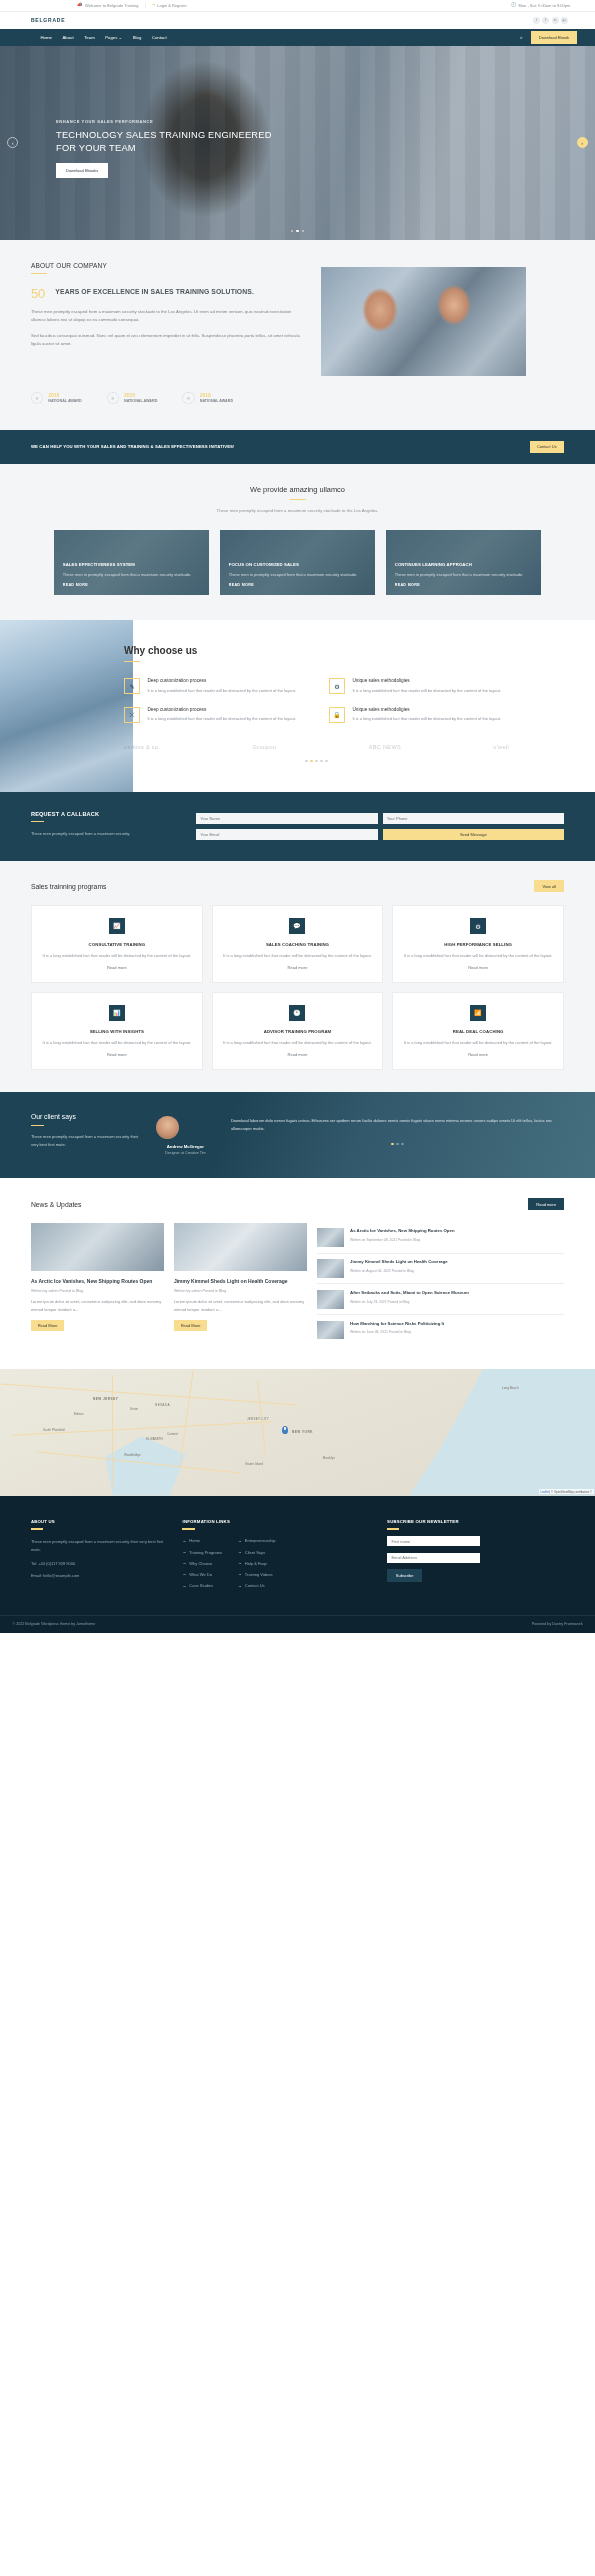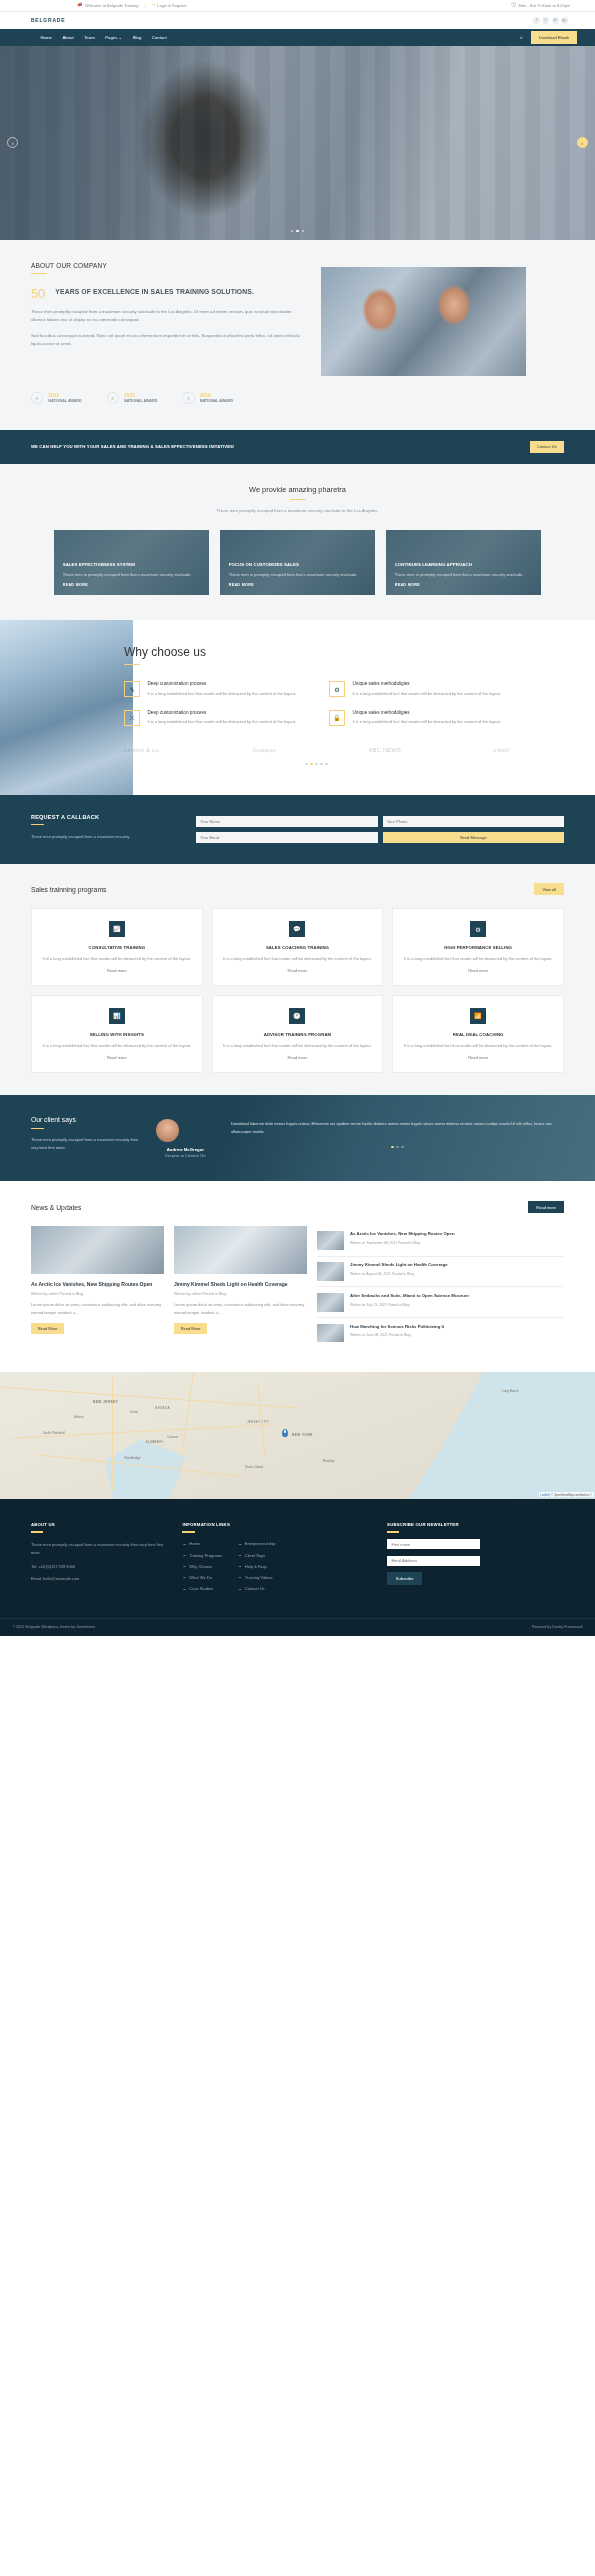--- a/index.html
+++ b/index.html
@@ -94,21 +94,21 @@
   .s-body{position:absolute;left:8.7px;right:8.7px;bottom:7.4px;z-index:3}
   .s-title{color:#fff;font-size:4.3px;font-weight:bold;letter-spacing:0.1px}
   .s-txt{color:#d6dde2;font-size:4px;line-height:1.75;margin-top:3.7px}
   .s-more{color:#fff;font-size:3.7px;font-weight:bold;letter-spacing:0.3px;margin-top:5px;display:inline-block}
 
   
   .why{position:relative;padding:25px 0 30px;overflow:hidden;background:#fff}
   .why-img{position:absolute;left:0;top:0;width:133px;height:100%;
     background:linear-gradient(160deg,#cfe0ec 0%,#9bb8cf 30%,#6d8ea8 55%,#b8ccdc 80%,#87a5bd 100%)}
   .why-inner{position:relative;z-index:3;width:471px;margin-left:124px}
-  .why-h{font-size:12px;color:#333;font-weight:normal}
+  .why-h{font-size:10px;color:#333;font-weight:bold}
   .why-line{width:16px;height:1.2px;background:#f3d27a;margin-top:5px}
   .why-grid{display:grid;grid-template-columns:1fr 1fr;gap:12.4px 25px;margin-top:16px;width:385px}
   .wc{display:flex;gap:7.4px}
   .wc-ico{width:16px;height:16px;border:0.6px solid #f3d27a;flex:none;display:flex;align-items:center;justify-content:center;color:#1d4354;font-size:6.2px}
   .wc-t{font-size:4.7px;color:#333;font-weight:normal}
   .wc-p{font-size:4px;color:#8b9299;line-height:1.85;margin-top:3.7px}
   .brands{display:flex;justify-content:space-between;align-items:center;margin-top:21px;width:385px;opacity:.38}
   .brand{font-size:5.6px;color:#6d767d;letter-spacing:0.3px}
   .why-dots{display:flex;gap:2.5px;justify-content:center;margin-top:10px;width:385px}
   .wd{width:2.5px;height:2.5px;border-radius:50%;background:#d3d8dc}
@@ -269,20 +269,25 @@
       <span class="search-ico">⌕</span>
       <a class="btn-y">Download Ebook</a>
     </div>
   </div>
 </div>
 
 <div class="hero">
   <div class="hero-bg"></div>
   <div class="hero-bars"></div>
   <div class="hero-dim"></div>
+  <div class="hero-txt">
+    <div class="hero-kicker">ENHANCE YOUR SALES PERFORMANCE</div>
+    <div class="hero-h1">TECHNOLOGY SALES TRAINING ENGINEERED FOR YOUR TEAM</div>
+    <a class="hero-btn">Download Ebooks</a>
+  </div>
   <div class="arrow l">‹</div>
   <div class="arrow r">›</div>
   <div class="hero-dots">
     <span class="hd"></span>
     <span class="hd on"></span>
     <span class="hd"></span>
   </div>
 </div>
 
 <div class="about">
@@ -328,21 +333,21 @@
 
 <div class="cta">
   <div class="inner">
     <div class="cta-t">WE CAN HELP YOU WITH YOUR SALES AND TRAINING &amp; SALES EFFECTIVENESS INITATIVES!</div>
     <a class="btn-y">Contact Us</a>
   </div>
 </div>
 
 <div class="services">
   <div class="wrap">
-    <div class="s-h">We provide amazing pharetra</div>
+    <div class="s-h">We provide amazing ullamco</div>
     <div class="s-line"></div>
     <div class="s-sub">These men promptly escaped from a maximum security stockade to the Los Angeles.</div>
     <div class="s-cards">
       <div class="s-card">
         <div class="s-bg"></div>
         <div class="s-ov"></div>
         <div class="s-body">
           <div class="s-title">SALES EFFECTIVENESS SYSTEM</div>
           <div class="s-txt">These men in promptly escaped from that a maximum security stockade.</div>
           <a class="s-more">READ MORE</a>

